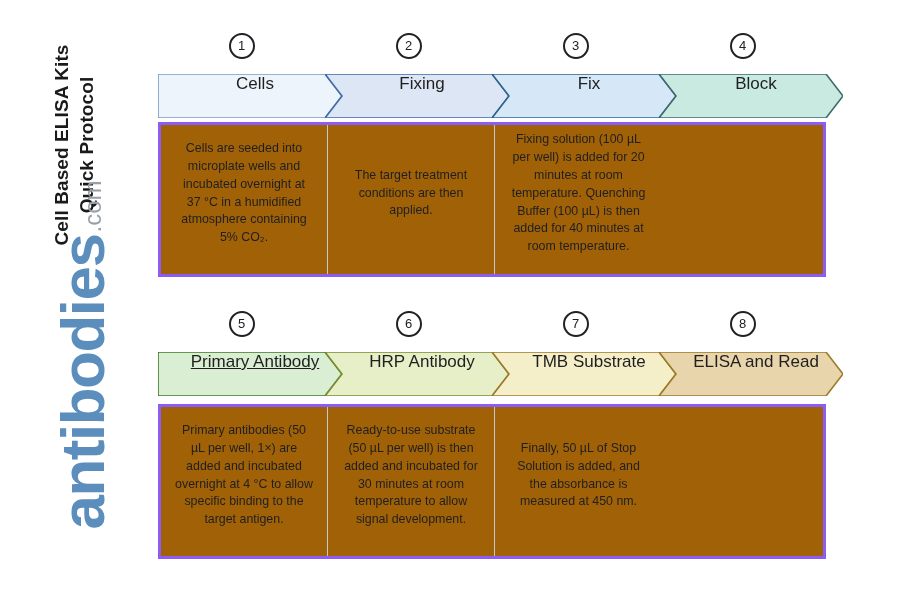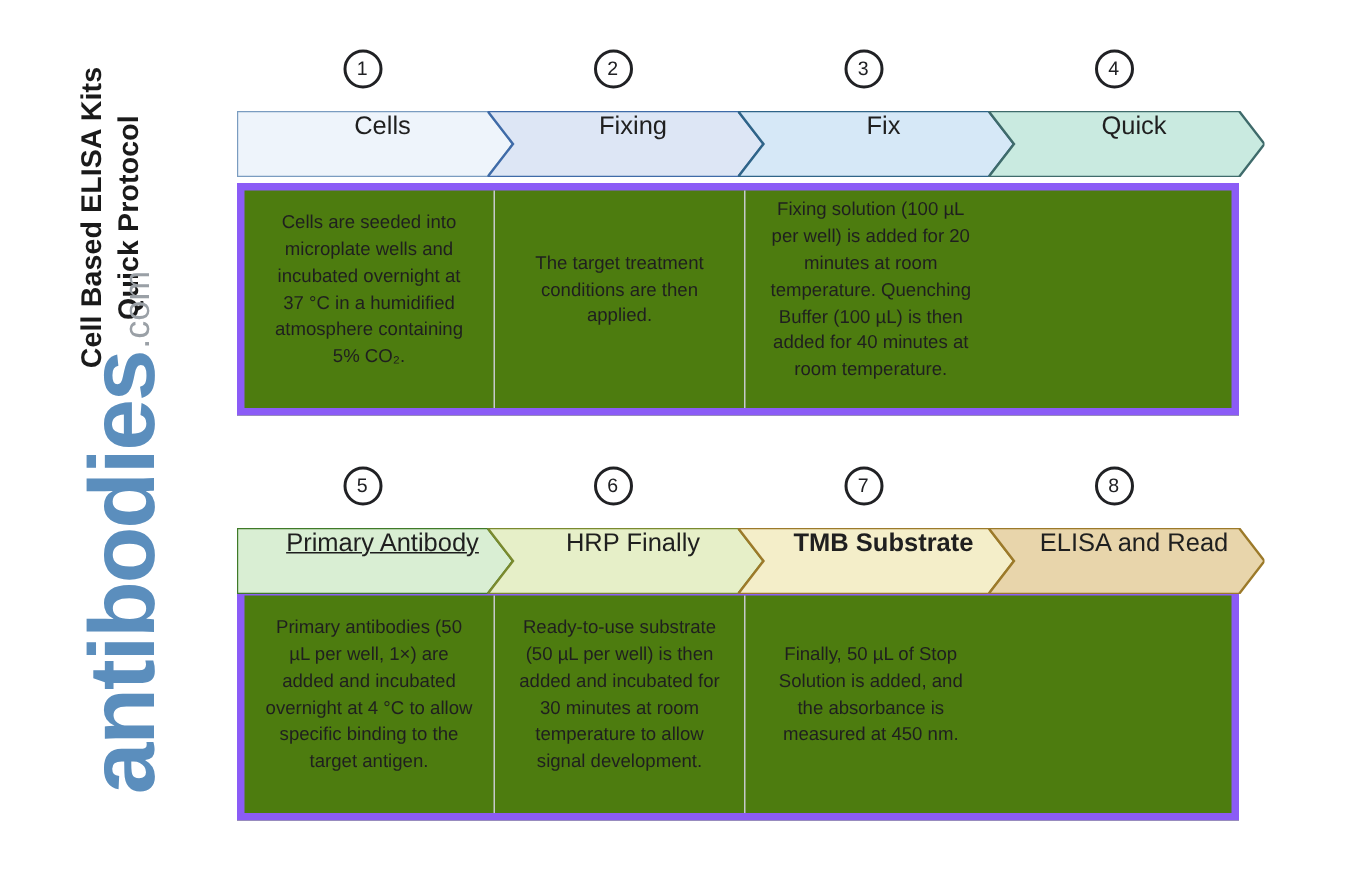--- a/index.html
+++ b/index.html
@@ -127,27 +127,27 @@
     z-index: 1;
   }
   .chevron .shape svg { display: block; width: 100%; height: 100%; }
 
   
   .desc-row {
     position: absolute;
     left: 158px;
     width: 668px;
     height: 155px;
-    border: 5px solid #8b5cf6;
-    box-sizing: border-box;
-    display: flex;
-    background: #4d7c0f;
+    border: 3px solid #8b5cf6;
+    box-sizing: border-box;
+    display: flex;
+    background: #a16207;
   }
   #desc-row-1 { top: 122px; }
-  #desc-row-2 { top: 392px; }
+  #desc-row-2 { top: 404px; }
 
   .desc-cell {
     width: 167px;
     box-sizing: border-box;
     border-right: 1px solid #c6c9cc;
     display: flex;
     align-items: center;
     justify-content: center;
     padding: 6px 14px 18px 14px;
   }
@@ -208,21 +208,21 @@
           </svg>
         </div>
         <span>Fix</span>
       </div>
       <div class="chevron" style="left: 501px; width: 184px; z-index: 13;">
         <div class="shape">
           <svg viewBox="0 0 184 44" preserveAspectRatio="none">
             <polygon points="0,0 167,0 184,22 167,44 0,44 17,22" fill="#c9eae0" stroke="#3f6b6b" stroke-width="1.6" stroke-linejoin="miter"></polygon>
           </svg>
         </div>
-        <span>Quick</span>
+        <span>Block</span>
       </div>
     </div>
 </div>
 <div class="desc-row" id="desc-row-1">
     <div class="desc-cell">
       <p>Cells are seeded into microplate wells and incubated overnight at 37 °C in a humidified atmosphere containing 5% CO₂.</p>
     </div>
     <div class="desc-cell">
       <p>The target treatment conditions are then applied.</p>
     </div>
@@ -246,23 +246,23 @@
           </svg>
         </div>
         <span>Primary Antibody</span>
       </div>
       <div class="chevron" style="left: 167px; width: 184px; z-index: 11;">
         <div class="shape">
           <svg viewBox="0 0 184 44" preserveAspectRatio="none">
             <polygon points="0,0 167,0 184,22 167,44 0,44 17,22" fill="#e6efc8" stroke="#7a8a2e" stroke-width="1.6" stroke-linejoin="miter"></polygon>
           </svg>
         </div>
-        <span>HRP Finally</span>
-      </div>
-      <div class="chevron" style="left: 334px; width: 184px; z-index: 12; font-weight: bold;">
+        <span>HRP Antibody</span>
+      </div>
+      <div class="chevron" style="left: 334px; width: 184px; z-index: 12;">
         <div class="shape">
           <svg viewBox="0 0 184 44" preserveAspectRatio="none">
             <polygon points="0,0 167,0 184,22 167,44 0,44 17,22" fill="#f4eec9" stroke="#9c7a2a" stroke-width="1.6" stroke-linejoin="miter"></polygon>
           </svg>
         </div>
         <span>TMB Substrate</span>
       </div>
       <div class="chevron" style="left: 501px; width: 184px; z-index: 13;">
         <div class="shape">
           <svg viewBox="0 0 184 44" preserveAspectRatio="none">

